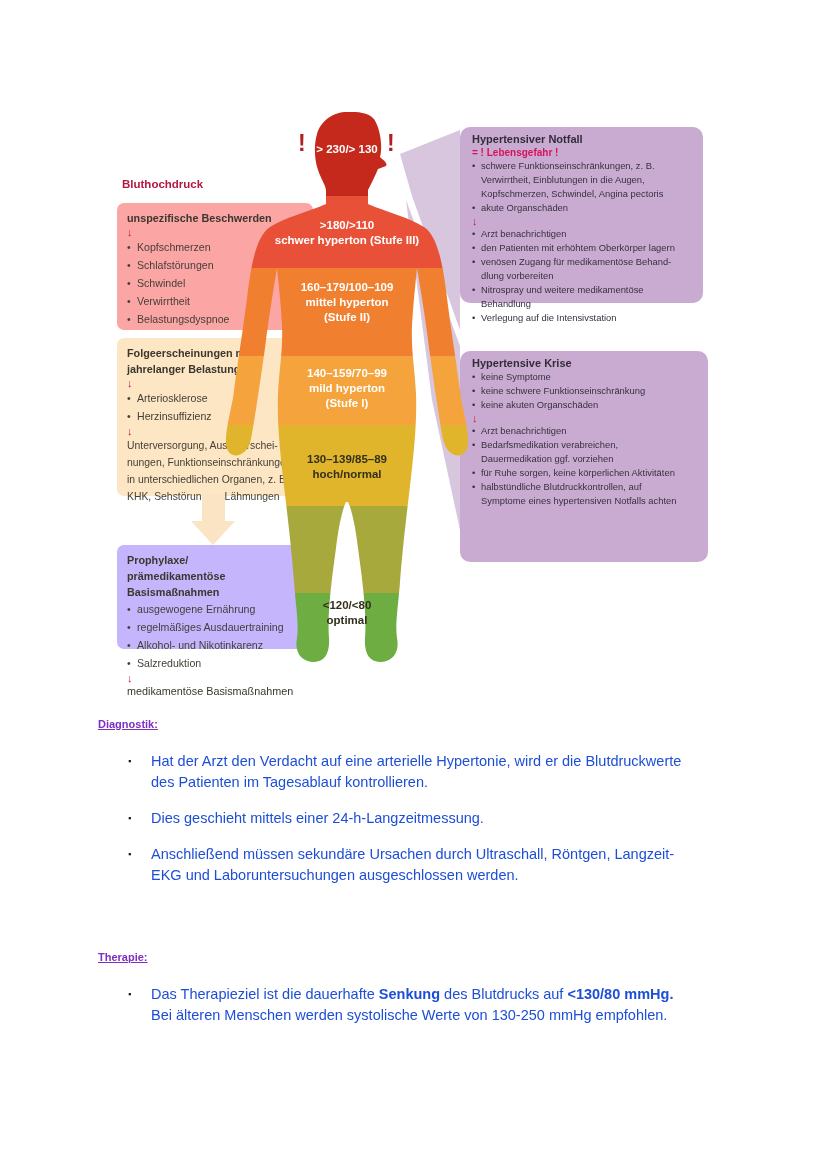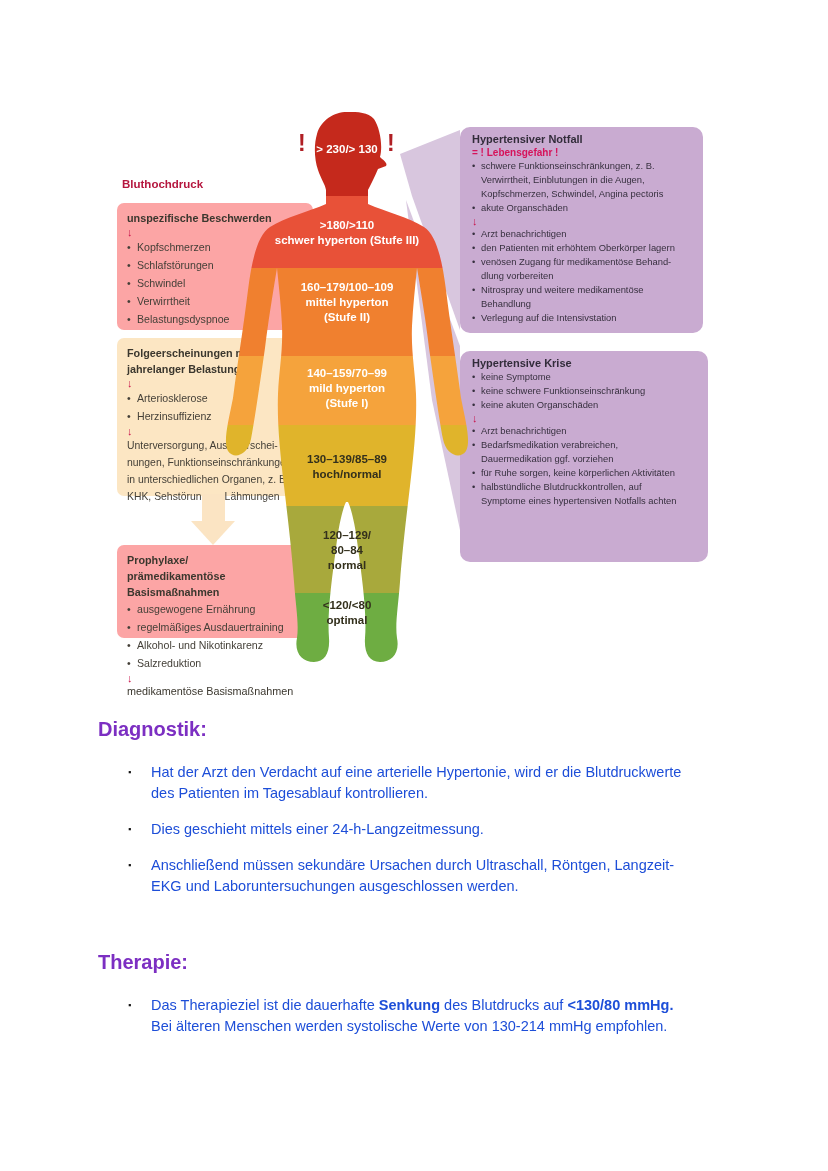--- a/index.html
+++ b/index.html
@@ -8,52 +8,52 @@
 
   
   .infographic{position:absolute;left:100px;top:100px;width:620px;height:592px;}
   .beams{position:absolute;left:0;top:0;width:620px;height:592px;z-index:1;}
   .ig-heading{position:absolute;left:22px;top:78px;z-index:2;font-size:11.5px;font-weight:bold;color:#b5173f;}
 
   .igbox{position:absolute;border-radius:7px;padding:7px 10px;box-sizing:border-box;z-index:0;
          font-size:10.6px;line-height:18px;color:#433f37;}
   .box-pink{left:17px;top:103px;width:196px;height:127px;background:#fca5a5;}
   .box-cream{left:17px;top:238px;width:196px;height:158px;background:#fce6c3;}
-  .box-green{left:17px;top:445px;width:196px;height:93px;background:#fca5a5;}
+  .box-green{left:17px;top:445px;width:196px;height:104px;background:#c4b5fd;}
   .igtitle{font-weight:bold;font-size:10.8px;line-height:16px;color:#3b372e;white-space:pre-line;}
   .igfooter{font-weight:normal;font-size:10.8px;line-height:15px;color:#3b372e;}
   .ignote{font-size:10.4px;line-height:17px;white-space:pre-line;}
   .igitem{display:flex;}
   .igitem .dot{width:10px;flex:0 0 10px;}
   .red-arrow{color:#c9134a;font-weight:bold;font-size:11px;line-height:12px;}
 
   .cream-arrow-stem{position:absolute;left:102px;top:394px;width:23px;height:29px;background:#fbe4c3;z-index:0;}
   .cream-arrow-head{position:absolute;left:91px;top:421px;width:0;height:0;z-index:0;
         border-left:22px solid transparent;border-right:22px solid transparent;border-top:24px solid #fbe4c3;}
 
   .box-purple{position:absolute;background:#c9abd1;border-radius:10px;box-sizing:border-box;
         padding:6px 8px 6px 12px;z-index:2;font-size:9.4px;line-height:14px;color:#37303f;}
-  .box-purple1{left:360px;top:27px;width:243px;height:206px;}
+  .box-purple1{left:360px;top:27px;width:243px;height:176px;}
   .box-purple2{left:360px;top:251px;width:248px;height:211px;}
   .pbtitle{font-weight:bold;font-size:11px;line-height:13px;color:#322c3a;}
   .pbsub{font-weight:bold;font-size:10px;line-height:13px;color:#d6125a;}
   .pbitem{display:flex;}
   .pbitem .dot{width:9px;flex:0 0 9px;}
   .pbitem .txt{white-space:pre-line;}
 
   .bodysvg{position:absolute;left:122px;top:8px;z-index:3;}
   .band-label{position:absolute;left:172px;width:150px;text-align:center;z-index:4;
         font-weight:bold;font-size:11.5px;line-height:15px;}
   .band-light{color:#ffffff;}
   .band-dark{color:#33301c;}
   .excl{position:absolute;z-index:4;font-size:23px;font-weight:800;color:#b01f24;}
 
   
   .doc-section{position:absolute;width:588px;}
-  .doc-heading{font-size:20px;font-weight:bold;color:#7c2fc2;margin:0 0 21px 0;}
+  .doc-heading{font-size:11px;font-weight:bold;text-decoration:underline;color:#7c2fc2;margin:0 0 21px 0;}
   .doc-item{display:flex;margin:0 0 15px 0;padding-left:30px;}
   .doc-item .sq{flex:0 0 12px;width:12px;font-size:9px;line-height:21px;color:#111;margin-right:11px;}
   .doc-text{font-size:14.5px;line-height:21px;color:#1d4ed8;}
   .doc-par{font-size:14.5px;line-height:21px;color:#121212;margin:14px 0 0 53px;}
   b.inb{font-weight:bold;}
 </style>
 </head>
 <body>
 
 <div class="page">
@@ -244,25 +244,20 @@
     </div>
     <div class="band-label band-light" style="top:266px;">
       <div>140–159/70–99</div>
         <div>mild hyperton</div>
         <div>(Stufe I)</div>
     </div>
     <div class="band-label band-dark" style="top:352px;">
       <div>130–139/85–89</div>
         <div>hoch/normal</div>
     </div>
-    <div class="band-label band-dark" style="top:428px;">
-      <div>120–129/</div>
-        <div>80–84</div>
-        <div>normal</div>
-    </div>
     <div class="band-label band-dark" style="top:498px;">
       <div>&lt;120/&lt;80</div>
         <div>optimal</div>
     </div>
   </div>
 
   <div class="doc-section" style="left:98px;top:718px;">
     <h2 class="doc-heading">Diagnostik:</h2>
     <div class="doc-item">
       <span class="sq">▪</span>
@@ -275,17 +270,17 @@
     <div class="doc-item">
       <span class="sq">▪</span>
       <div class="doc-text">Anschließend müssen sekundäre Ursachen durch Ultraschall, Röntgen, Langzeit-EKG und Laboruntersuchungen ausgeschlossen werden.</div>
     </div>
   </div>
 
   <div class="doc-section" style="left:98px;top:951px;">
     <h2 class="doc-heading">Therapie:</h2>
     <div class="doc-item">
       <span class="sq">▪</span>
-      <div class="doc-text"><span>Das Therapieziel ist die dauerhafte </span><b class="inb">Senkung</b><span> des Blutdrucks auf </span><b class="inb">&lt;130/80 mmHg.</b><span> Bei älteren Menschen werden systolische Werte von 130-214 mmHg empfohlen.</span></div>
+      <div class="doc-text"><span>Das Therapieziel ist die dauerhafte </span><b class="inb">Senkung</b><span> des Blutdrucks auf </span><b class="inb">&lt;130/80 mmHg.</b><span> Bei älteren Menschen werden systolische Werte von 130-250 mmHg empfohlen.</span></div>
     </div>
   </div>
 
 </div>
 
 </body></html>

